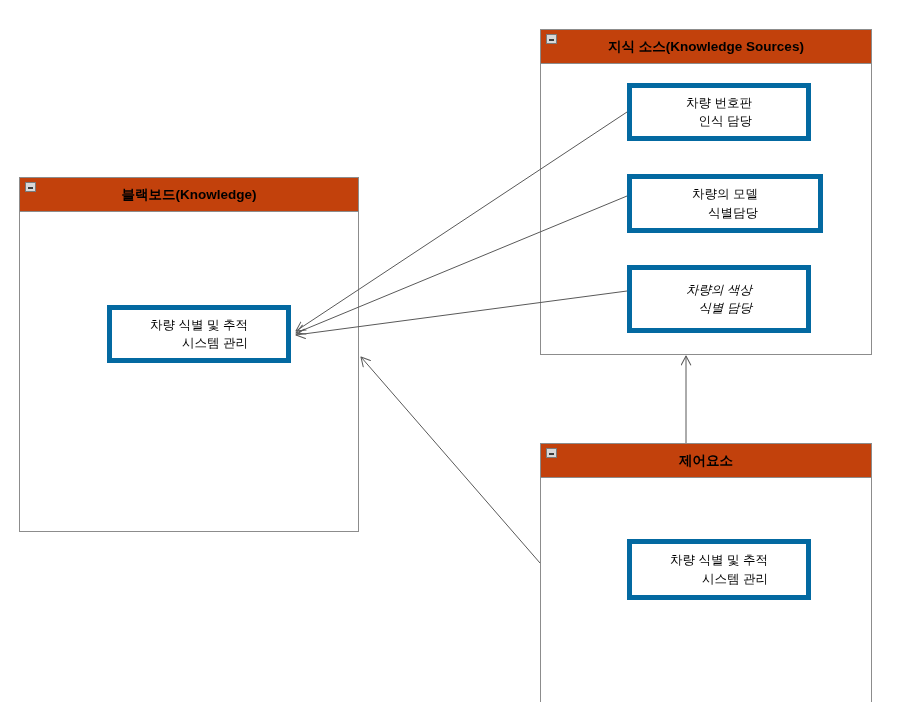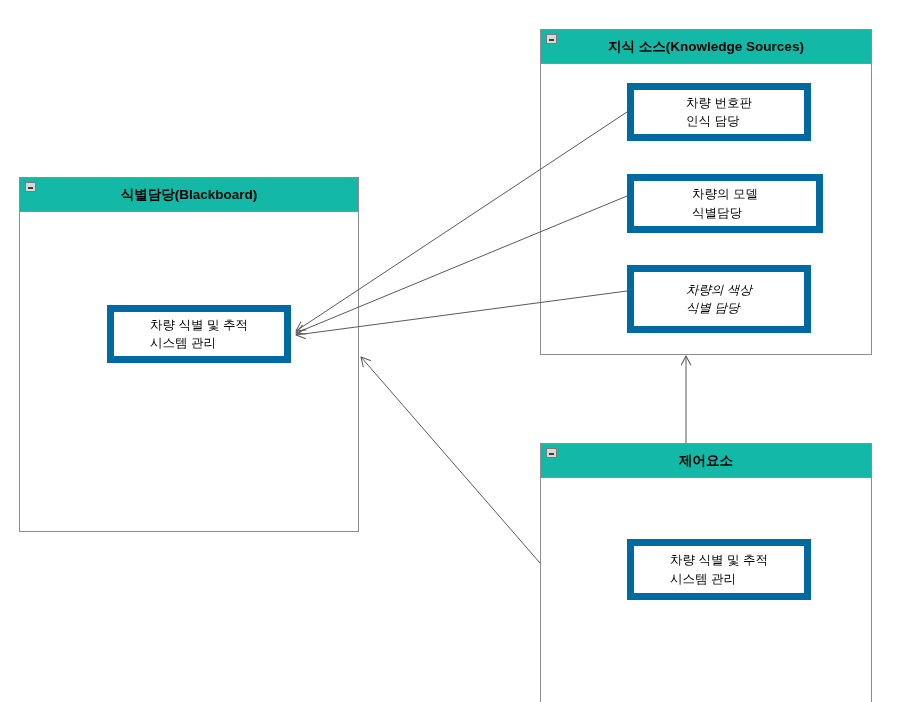--- a/index.html
+++ b/index.html
@@ -27,21 +27,21 @@
     position: absolute;
     box-sizing: border-box;
     border: 1px solid #8c8c8c;
     background: #ffffff;
     z-index: 2;
   }
   .panel-title {
     position: relative;
     box-sizing: border-box;
     height: 34px;
-    background: #14b8a6;
+    background: #c2410c;
     border-bottom: 1px solid #8c8c8c;
     display: flex;
     align-items: center;
     justify-content: center;
   }
   .panel-title-text {
     font-size: 13.5px;
     font-weight: bold;
     color: #000000;
     letter-spacing: 0px;
@@ -70,26 +70,26 @@
   .panel-body {
     position: relative;
     width: 100%;
     height: calc(100% - 34px);
   }
 
   
   .node {
     position: absolute;
     box-sizing: border-box;
-    border: 7px solid #0369a1;
+    border: 5px solid #0369a1;
     background: #ffffff;
     display: flex;
     align-items: center;
     justify-content: center;
-    text-align: left;
+    text-align: right;
     z-index: 3;
   }
   .node-label {
     font-size: 12.5px;
     line-height: 1.45;
     color: #000000;
     white-space: pre-line;
   }
 
   
@@ -113,21 +113,21 @@
     <div class="panel-title">
       <span class="collapse-icon"></span>
       <span class="panel-title-text">지식 소스(Knowledge Sources)</span>
     </div>
     <div class="panel-body"></div>
   </div>
 
   <div class="panel" style="left:19px; top:177px; width:340px; height:355px;">
     <div class="panel-title">
       <span class="collapse-icon"></span>
-      <span class="panel-title-text">식별담당(Blackboard)</span>
+      <span class="panel-title-text">블랙보드(Knowledge)</span>
     </div>
     <div class="panel-body"></div>
   </div>
 
   <div class="panel" style="left:540px; top:443px; width:332px; height:266px;">
     <div class="panel-title">
       <span class="collapse-icon"></span>
       <span class="panel-title-text">제어요소</span>
     </div>
     <div class="panel-body"></div>

